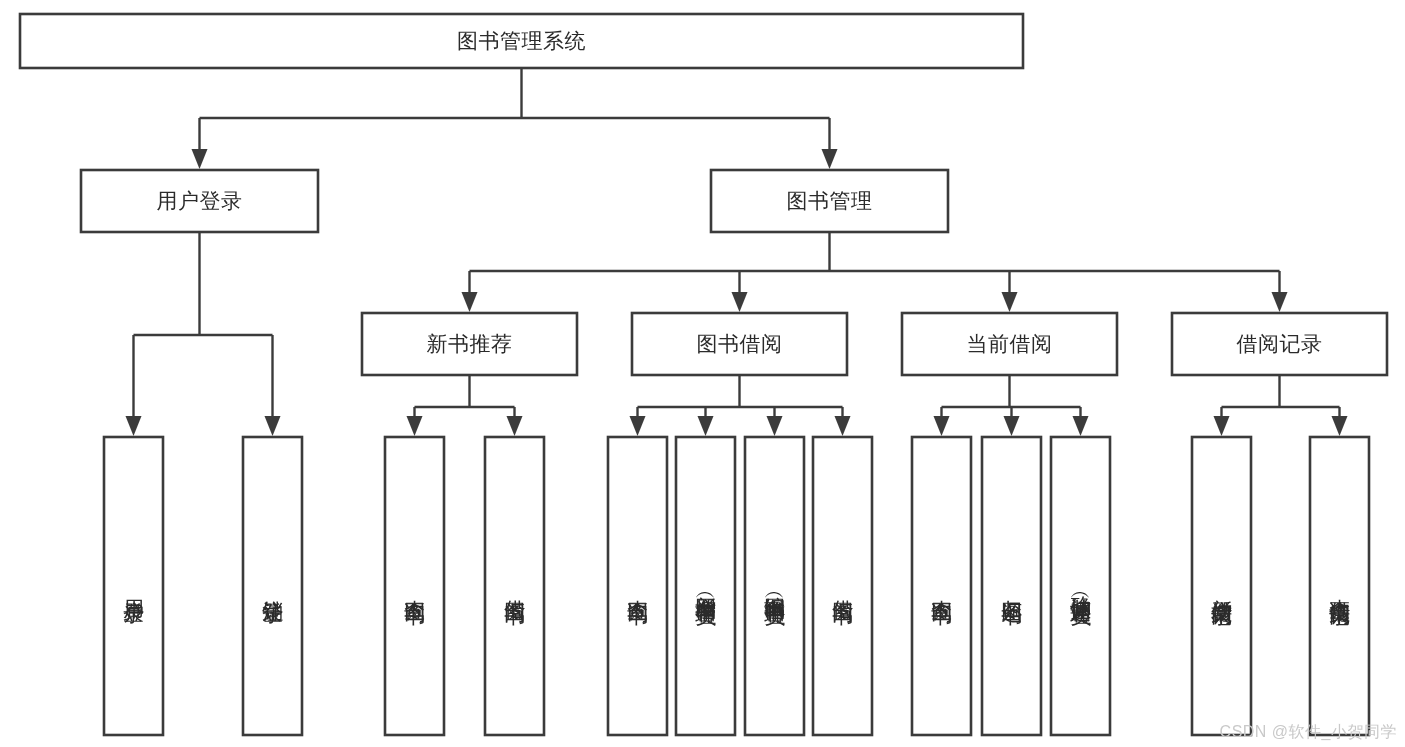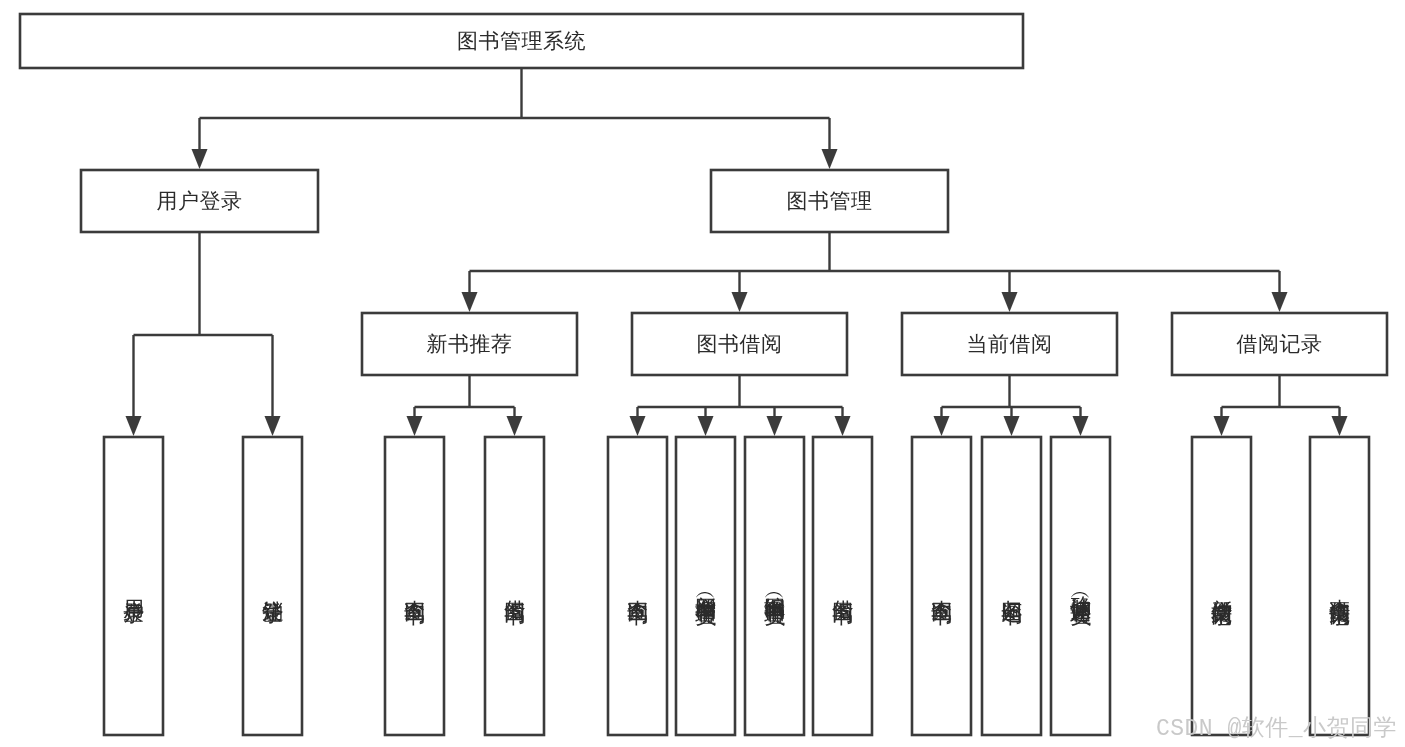--- a/index.html
+++ b/index.html
@@ -67,22 +67,22 @@
     line-height: 1.06;
     color: #2b2b2b;
     letter-spacing: 1.5px;
     white-space: nowrap;
     text-align: center;
   }
   .watermark {
     position: absolute;
     right: 8px;
     bottom: 4px;
-    font-family: Liberation Mono, monospace;
-    font-size: 23px;
+    font-family: Liberation Sans, sans-serif;
+    font-size: 16px;
     color: #c9c9c9;
     letter-spacing: 0.5px;
     user-select: none;
   }
 </style>
 </head>
 <body>
 
 <div id="diagram-root">
 

